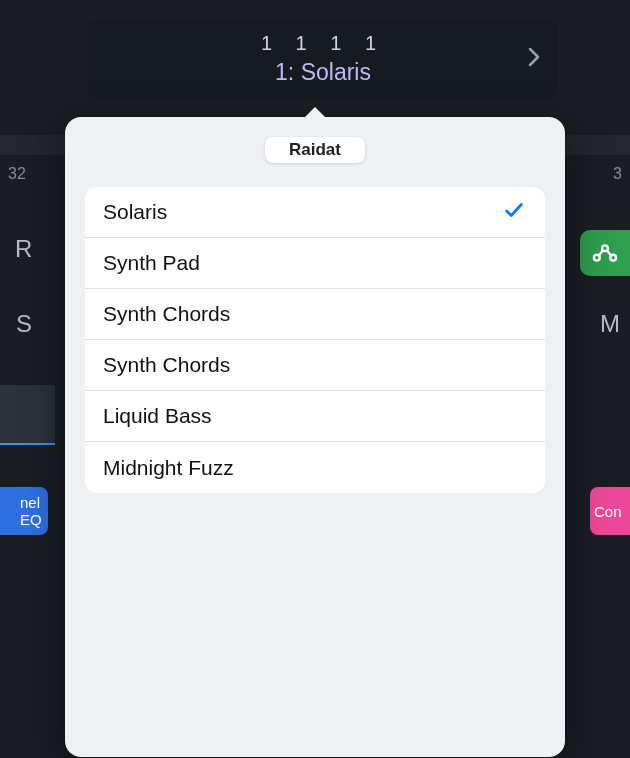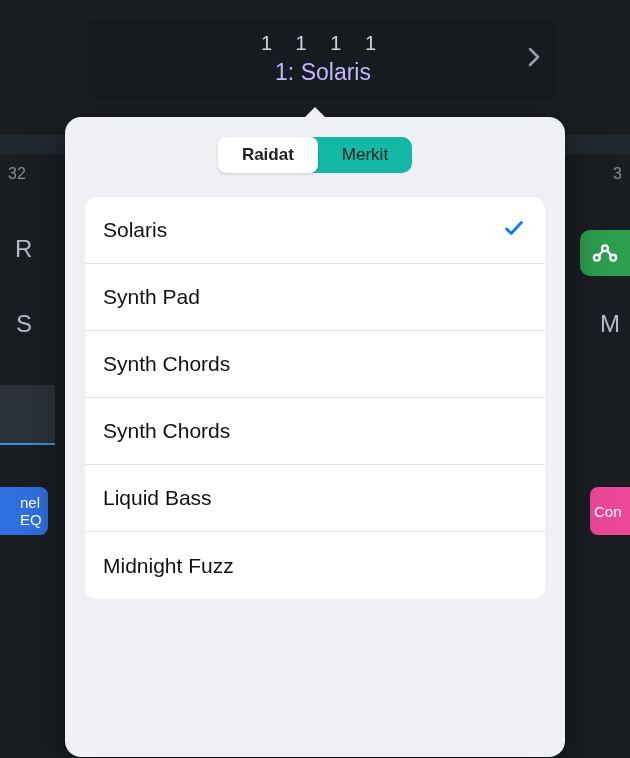--- a/index.html
+++ b/index.html
@@ -205,24 +205,24 @@
     
     .seg-wrap {
       display: flex;
       justify-content: center;
       padding-top: 20px;
       padding-bottom: 24px;
     }
 
     .seg {
       display: flex;
-      background: #14b8a6;
+      background: #737373;
       border-radius: 10px;
       padding: 0;
-      height: 36px;
+      height: 26px;
     }
 
     .seg-btn {
       border: none;
       background: transparent;
       padding: 0 24px;
       font-size: 17px;
       font-weight: 500;
       color: #222;
       border-radius: 8px;
@@ -239,21 +239,21 @@
 
     
     .list {
       margin: 0 20px;
       background: #fff;
       border-radius: 12px;
       overflow: hidden;
     }
 
     .list-item {
-      height: 67px;
+      height: 51px;
       display: flex;
       align-items: center;
       padding: 0 20px 0 18px;
       font-size: 21px;
       color: #111;
       border-bottom: 1px solid #e1e1e3;
       cursor: pointer;
       justify-content: space-between;
     }
 
@@ -302,21 +302,20 @@
     </svg>
   </div>
 </div>
 
 <div class="popover">
   <div class="popover-arrow"></div>
 
   <div class="seg-wrap">
     <div class="seg">
       <button class="seg-btn active">Raidat</button>
-      <button class="seg-btn">Merkit</button>
     </div>
   </div>
 
   <div class="list">
     <div class="list-item">
       <span>Solaris</span>
       <span class="check">
         <svg viewBox="0 0 24 24" fill="none" stroke="currentColor" stroke-width="3" stroke-linecap="round" stroke-linejoin="round">
           <polyline points="4,13 9,18 20,6"></polyline>
         </svg>

